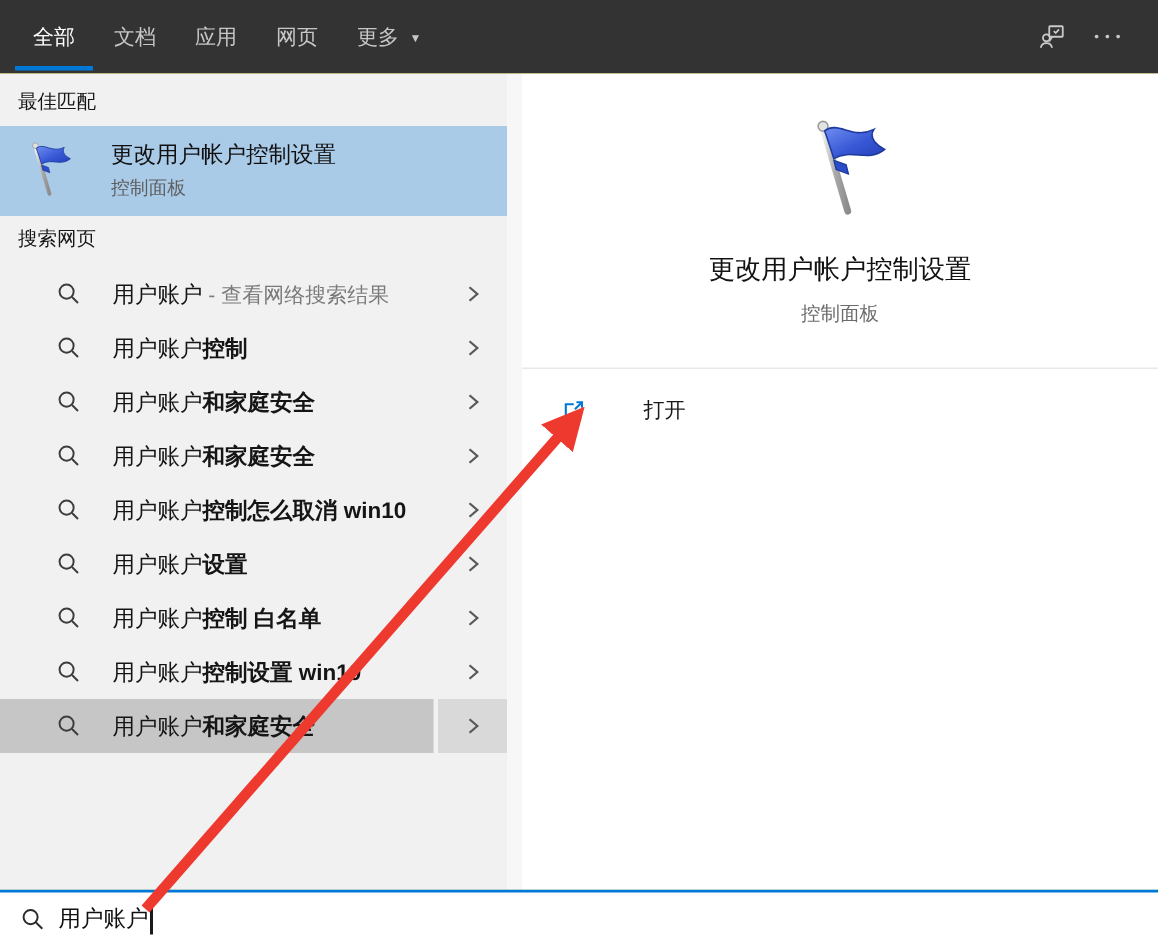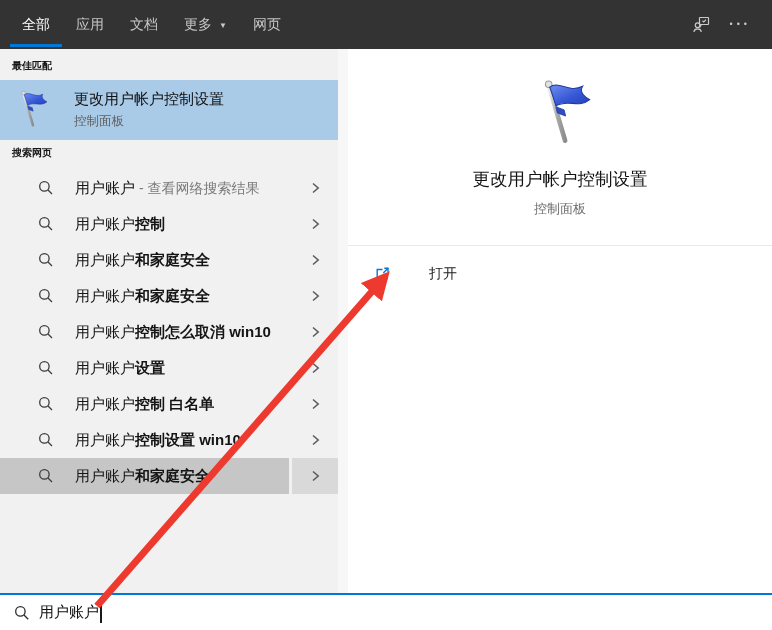--- a/index.html
+++ b/index.html
@@ -27,21 +27,21 @@
   .tab.active{color:#ffffff;}
   .tab.active::after{content:"";position:absolute;left:1px;right:1px;bottom:2px;height:3px;background:var(--accent);}
   .tab .dd{font-size:8px;margin-left:7px;color:#c7c7c7;transform:translateY(1px);}
   .topbar-right{margin-left:auto;display:flex;align-items:center;gap:19px;padding-right:21px;}
   .dots{color:#c9c9c9;font-size:9px;letter-spacing:4px;transform:translateY(-1px);}
   
   .content{display:flex;height:544px;}
   .left{width:338px;background:var(--panel);display:flex;flex-direction:column;}
   .gapcol{width:10px;background:var(--gapcol);}
   .right{flex:1;background:#fff;display:flex;flex-direction:column;align-items:center;}
-  .section-h{font-size:10px;font-weight:700;color:var(--ink);padding:10px 12px 7px;}
+  .section-h{font-size:13px;font-weight:400;color:var(--ink);padding:10px 12px 7px;}
   .section-h.web{padding-top:6px;padding-bottom:10px;}
   
   .best{height:60px;background:var(--bm-blue);display:flex;align-items:center;padding-left:9px;cursor:pointer;}
   .best-text{margin-left:23px;}
   .best-title{font-size:15px;color:#101010;}
   .best-sub{font-size:12.5px;color:#5e5e5e;margin-top:4px;}
   
   .row{height:36px;display:flex;align-items:stretch;cursor:pointer;}
   .row-main{flex:1;display:flex;align-items:center;min-width:0;}
   .row-main .mag{margin-left:38px;flex:none;}
@@ -71,31 +71,31 @@
 </head>
 <body>
 
 <div class="app">
 
   <div class="topbar">
     <div class="tab active">
       <span>全部</span>
     </div>
     <div class="tab">
+      <span>文档</span>
+    </div>
+    <div class="tab">
       <span>应用</span>
     </div>
     <div class="tab">
-      <span>文档</span>
+      <span>网页</span>
     </div>
     <div class="tab">
       <span>更多</span>
       <span class="dd">▼</span>
-    </div>
-    <div class="tab">
-      <span>网页</span>
     </div>
     <div class="topbar-right">
       <span>
         <svg width="19" height="19" viewBox="0 0 19 19" fill="none" stroke="#c9c9c9" stroke-width="1.2">
           <rect x="7.5" y="2.5" width="9" height="7" rx="0.5"></rect>
           <path d="M9.5 9.5 L8.2 11.5 L8.2 9.5"></path>
           <path d="M10.5 5.8 l1.3 1.2 2.2 -2.4"></path>
           <circle cx="5.6" cy="10.2" r="2.3"></circle>
           <path d="M1.8 16.8 a3.9 3.9 0 0 1 7.6 0"></path>
         </svg>

